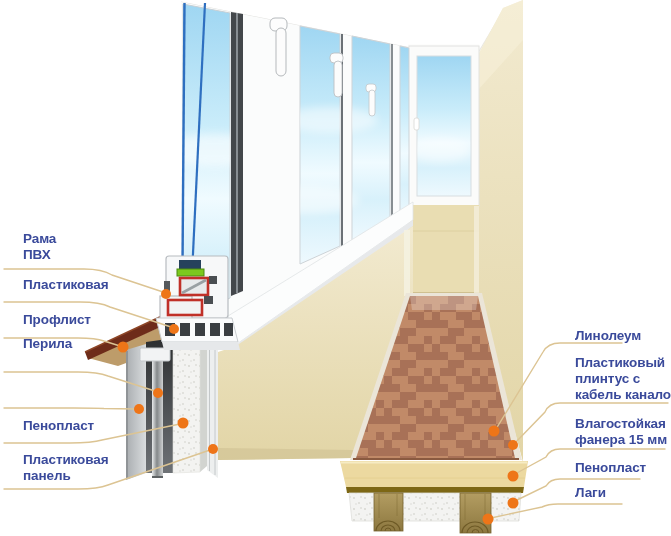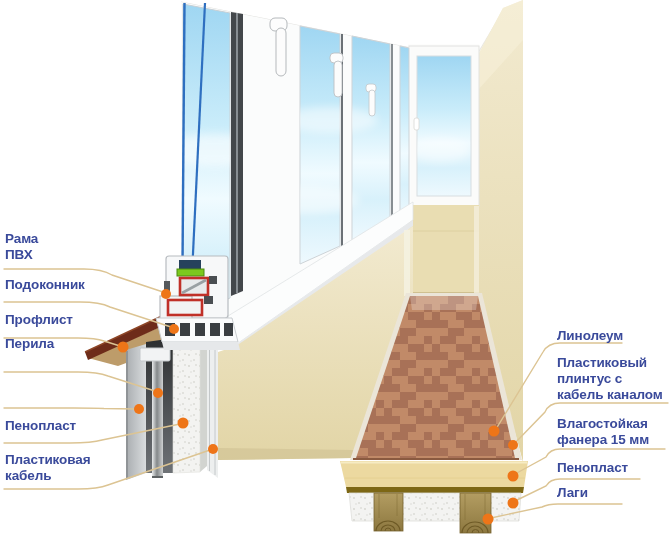--- a/index.html
+++ b/index.html
@@ -1,20 +1,20 @@
 <!DOCTYPE html>
 <html><head>
 <meta charset="utf-8">
 <style>
   html,body{margin:0;padding:0;background:#ffffff;}
   #stage{position:relative;width:671px;height:536px;background:#fff;overflow:hidden;
          font-family:"Liberation Sans",sans-serif;}
   #scene{position:absolute;left:0;top:0;}
   .lbl{position:absolute;color:#3a4a9b;font-size:13.5px;font-weight:700;line-height:1.18;
-       letter-spacing:-0.1px;}
+       letter-spacing:-0.1px;margin-left:18px;}
 </style>
 </head>
 <body>
 
 <div id="stage">
 
 <svg id="scene" width="671" height="536" viewBox="0 0 671 536">
   <defs>
     <linearGradient id="sky" x1="0" y1="0" x2="0" y2="1">
       <stop offset="0" stop-color="#9fd6f2"></stop>
@@ -267,24 +267,24 @@
     <circle cx="213" cy="449" r="5"></circle>
     <circle cx="494" cy="431" r="5.5"></circle>
     <circle cx="513" cy="445" r="5"></circle>
     <circle cx="513" cy="476" r="5.5"></circle>
     <circle cx="513" cy="503" r="5.5"></circle>
     <circle cx="488" cy="519" r="5.5"></circle>
   </g>
 </svg>
 
   <div class="lbl" style="left:5px;top:231px;width:62px">Рама ПВХ</div>
-  <div class="lbl" style="left:5px;top:277px;width:110px">Подоконник</div>
+  <div class="lbl" style="left:5px;top:277px;width:110px">Пластиковая</div>
   <div class="lbl" style="left:5px;top:312px;width:110px">Профлист</div>
   <div class="lbl" style="left:5px;top:336px;width:90px">Перила</div>
   <div class="lbl" style="left:5px;top:418px;width:110px">Пенопласт</div>
-  <div class="lbl" style="left:5px;top:452px;width:100px">Пластиковая кабель</div>
+  <div class="lbl" style="left:5px;top:452px;width:100px">Пластиковая панель</div>
 
   <div class="lbl" style="left:557px;top:328px;width:110px">Линолеум</div>
   <div class="lbl" style="left:557px;top:355px;width:112px">Пластиковый плинтус с кабель каналом</div>
   <div class="lbl" style="left:557px;top:416px;width:110px">Влагостойкая фанера 15 мм</div>
   <div class="lbl" style="left:557px;top:460px;width:110px">Пенопласт</div>
   <div class="lbl" style="left:557px;top:485px;width:80px">Лаги</div>
 </div>
 
 </body></html>

